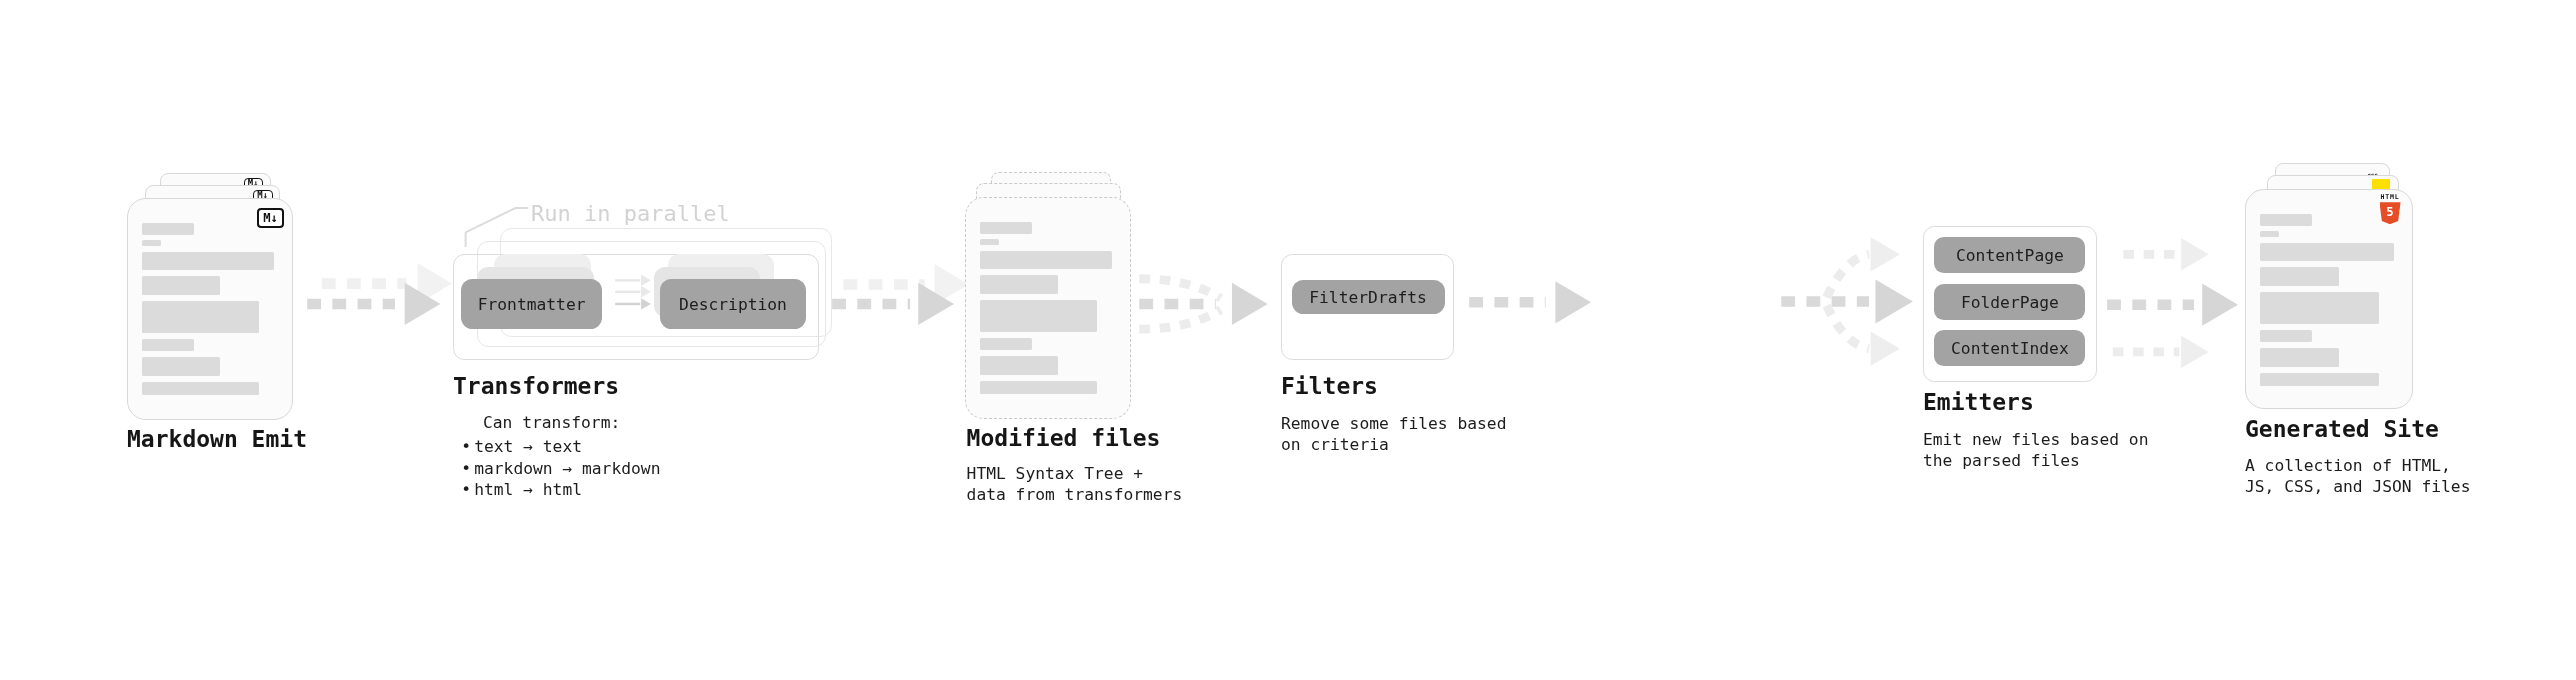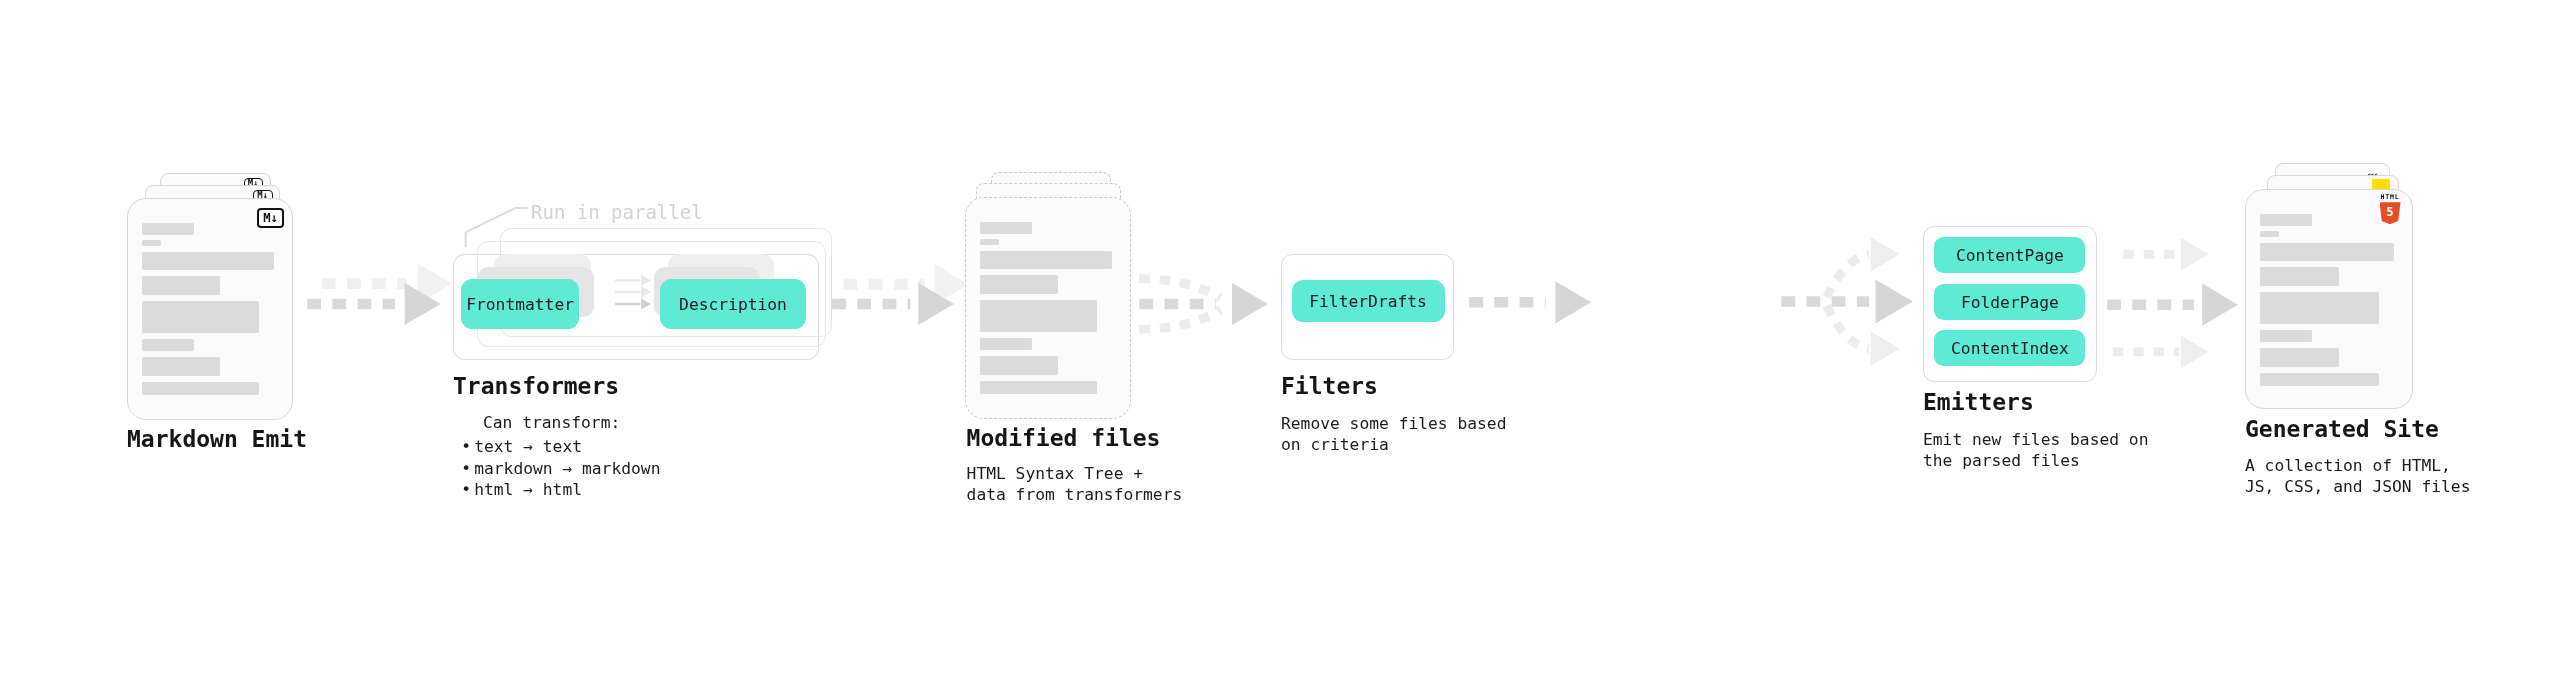--- a/index.html
+++ b/index.html
@@ -24,30 +24,30 @@
   .html5-shield{width:21px;height:22px;margin:0.8px auto 0;color:#fff;font-size:12.2px;font-weight:700;
             line-height:21px;text-align:center;clip-path:polygon(0 0,100% 0,89% 85%,50% 100%,11% 85%);}
   .js-badge{position:absolute;right:8.1px;top:3.3px;width:18px;height:10.6px;border-radius:0.8px;}
   .css-badge{position:absolute;right:8.1px;top:2.4px;width:16.3px;text-align:center;}
   .css-label{font-size:5.7px;font-weight:700;color:#111;line-height:5.7px;}
   .css-bar{height:2.4px;margin-top:0.8px;border-radius:0.8px;}
 
   
   .obox{position:absolute;border:1.6px solid #dcdcdc;border-radius:11.4px;box-sizing:border-box;background:transparent;}
   .obox.stacked{border-color:#e7e7e7;}
-  .pill{position:absolute;background:#5eead4;border-radius:11.4px;color:#1d1d1d;font-size:16.3px;
+  .pill{position:absolute;background:#a3a3a3;border-radius:11.4px;color:#1d1d1d;font-size:16.3px;
         display:flex;align-items:center;justify-content:center;white-space:nowrap;}
   .pill.ghost1{background:#e5e5e5;}
   .pill.ghost2{background:#efefef;}
   .epill{border-radius:9.8px;}
 
   
   .title{position:absolute;font-size:23px;font-weight:700;color:#161616;white-space:nowrap;line-height:28px;}
   .desc{position:absolute;font-size:16.3px;color:#1c1c1c;white-space:nowrap;line-height:21px;}
-  .note{position:absolute;font-size:19px;color:#d2d2d2;white-space:nowrap;}
+  .note{position:absolute;font-size:22px;color:#d2d2d2;white-space:nowrap;}
   .bullet-line{position:absolute;font-size:16.3px;color:#1c1c1c;white-space:nowrap;line-height:21px;}
   .bullet-dot{display:inline-block;width:16.3px;text-align:center;}
 
   
   .dash-main{stroke:#d9d9d9;stroke-width:13;stroke-dasharray:17 14;fill:none;}
   .dash-ghost{stroke:#f0f0f0;stroke-width:13;stroke-dasharray:17 14;fill:none;}
   .dash-faint{stroke:#ececec;stroke-width:11;stroke-dasharray:13 12;fill:none;}
   .head-main{fill:#d6d6d6;}
   .head-ghost{fill:#f2f2f2;}
   .head-faint{fill:#eeeeee;}
@@ -133,21 +133,21 @@
     <div class="title" style="left:0;top:425px;">Markdown Emit</div>
   </div>
 
   <div class="stage" id="stage-transformers" style="left:453px;width:390px;">
     <div class="obox stacked" style="left:47px;top:228px;width:332px;height:109px;z-index:1;"></div>
     <div class="obox stacked" style="left:23.6px;top:241px;width:349px;height:106px;z-index:2;"></div>
     <div class="obox" style="left:0;top:254px;width:366px;height:106px;z-index:3;"></div>
 
     <div class="pill ghost2" style="left:41px;top:254px;width:97px;height:50px;z-index:4;"></div>
     <div class="pill ghost1" style="left:24.4px;top:267px;width:117px;height:50px;z-index:5;"></div>
-    <div class="pill" style="left:8.1px;top:279px;width:118px;height:50px;z-index:6;">Frontmatter</div>
+    <div class="pill" style="left:8.1px;top:279px;width:141px;height:50px;z-index:6;">Frontmatter</div>
 
     <div class="pill ghost2" style="left:215px;top:254px;width:106px;height:50px;z-index:4;"></div>
     <div class="pill ghost1" style="left:201px;top:267px;width:106px;height:50px;z-index:5;"></div>
     <div class="pill" style="left:207px;top:279px;width:146px;height:50px;z-index:6;">Description</div>
 
     <div class="note" style="left:78px;top:201px;">Run in parallel</div>
     <div class="title" style="left:0;top:372px;">Transformers</div>
     <div class="desc" style="left:0;top:412px;margin-left:30px;">Can transform:</div>
     <div class="bullet-line" style="left:4.9px;top:436px;"><span class="bullet-dot">•</span><span>text → text</span></div>
     <div class="bullet-line" style="left:4.9px;top:458px;"><span class="bullet-dot">•</span><span>markdown → markdown</span></div>
@@ -167,21 +167,21 @@
         <div class="bar" style="width: 57%; height: 19.5px;"></div>
         <div class="bar" style="width: 86%; height: 13px;"></div>
       </div>
     <div class="title" style="left:1.6px;top:424px;">Modified files</div>
     <div class="desc" style="left:1.6px;top:463px;">HTML Syntax Tree +</div>
     <div class="desc" style="left:1.6px;top:484px;">data from transformers</div>
   </div>
 
   <div class="stage" id="stage-filters" style="left:1281px;width:244px;">
     <div class="obox" style="left:0;top:254px;width:173px;height:106px;z-index:1;"></div>
-    <div class="pill" style="left:10.6px;top:280px;width:153px;height:42px;z-index:2;">FilterDrafts</div>
+    <div class="pill" style="left:10.6px;top:280px;width:153px;height:34px;z-index:2;">FilterDrafts</div>
     <div class="title" style="left:0;top:372px;">Filters</div>
     <div class="desc" style="left:0;top:413px;">Remove some files based</div>
     <div class="desc" style="left:0;top:434px;">on criteria</div>
   </div>
 
 
   <div class="stage" id="stage-emitters" style="left:1923px;width:260px;">
     <div class="obox" style="left:0;top:226px;width:174px;height:156px;z-index:1;"></div>
     <div class="pill epill" style="left:11.4px;top:237px;width:151px;height:36px;z-index:2;">ContentPage</div>
     <div class="pill epill" style="left:11.4px;top:284px;width:151px;height:36px;z-index:2;">FolderPage</div>

